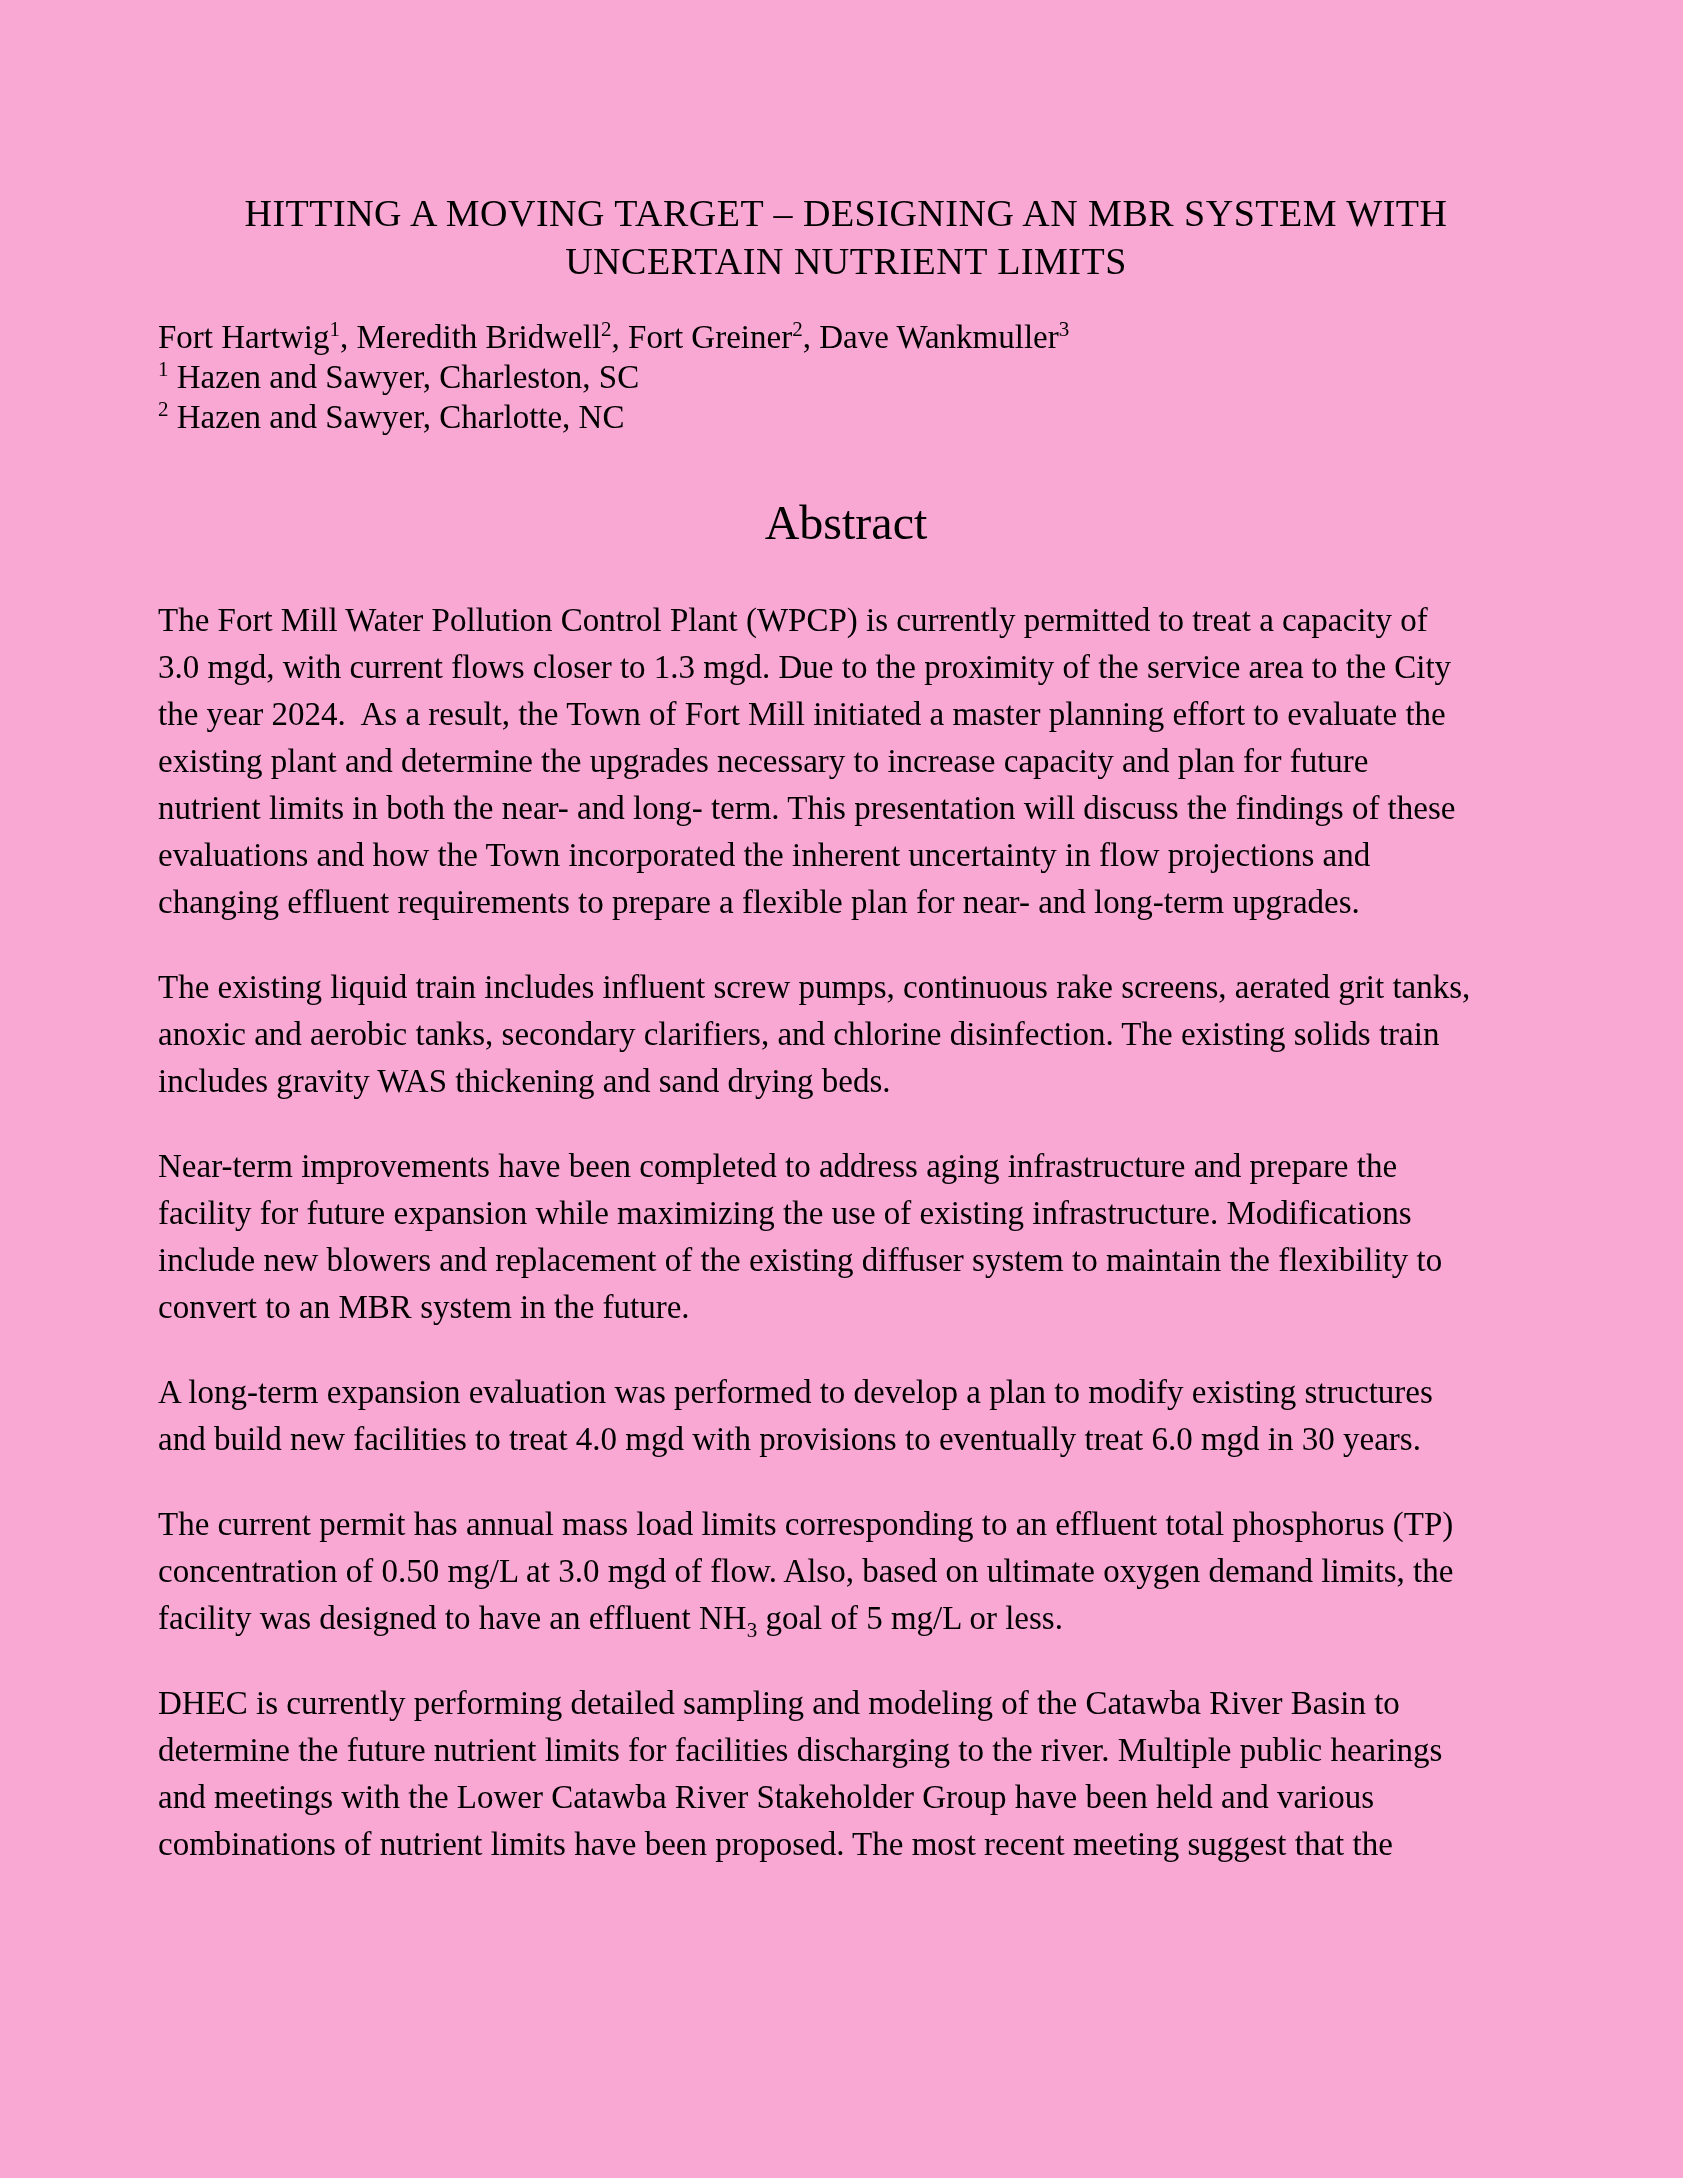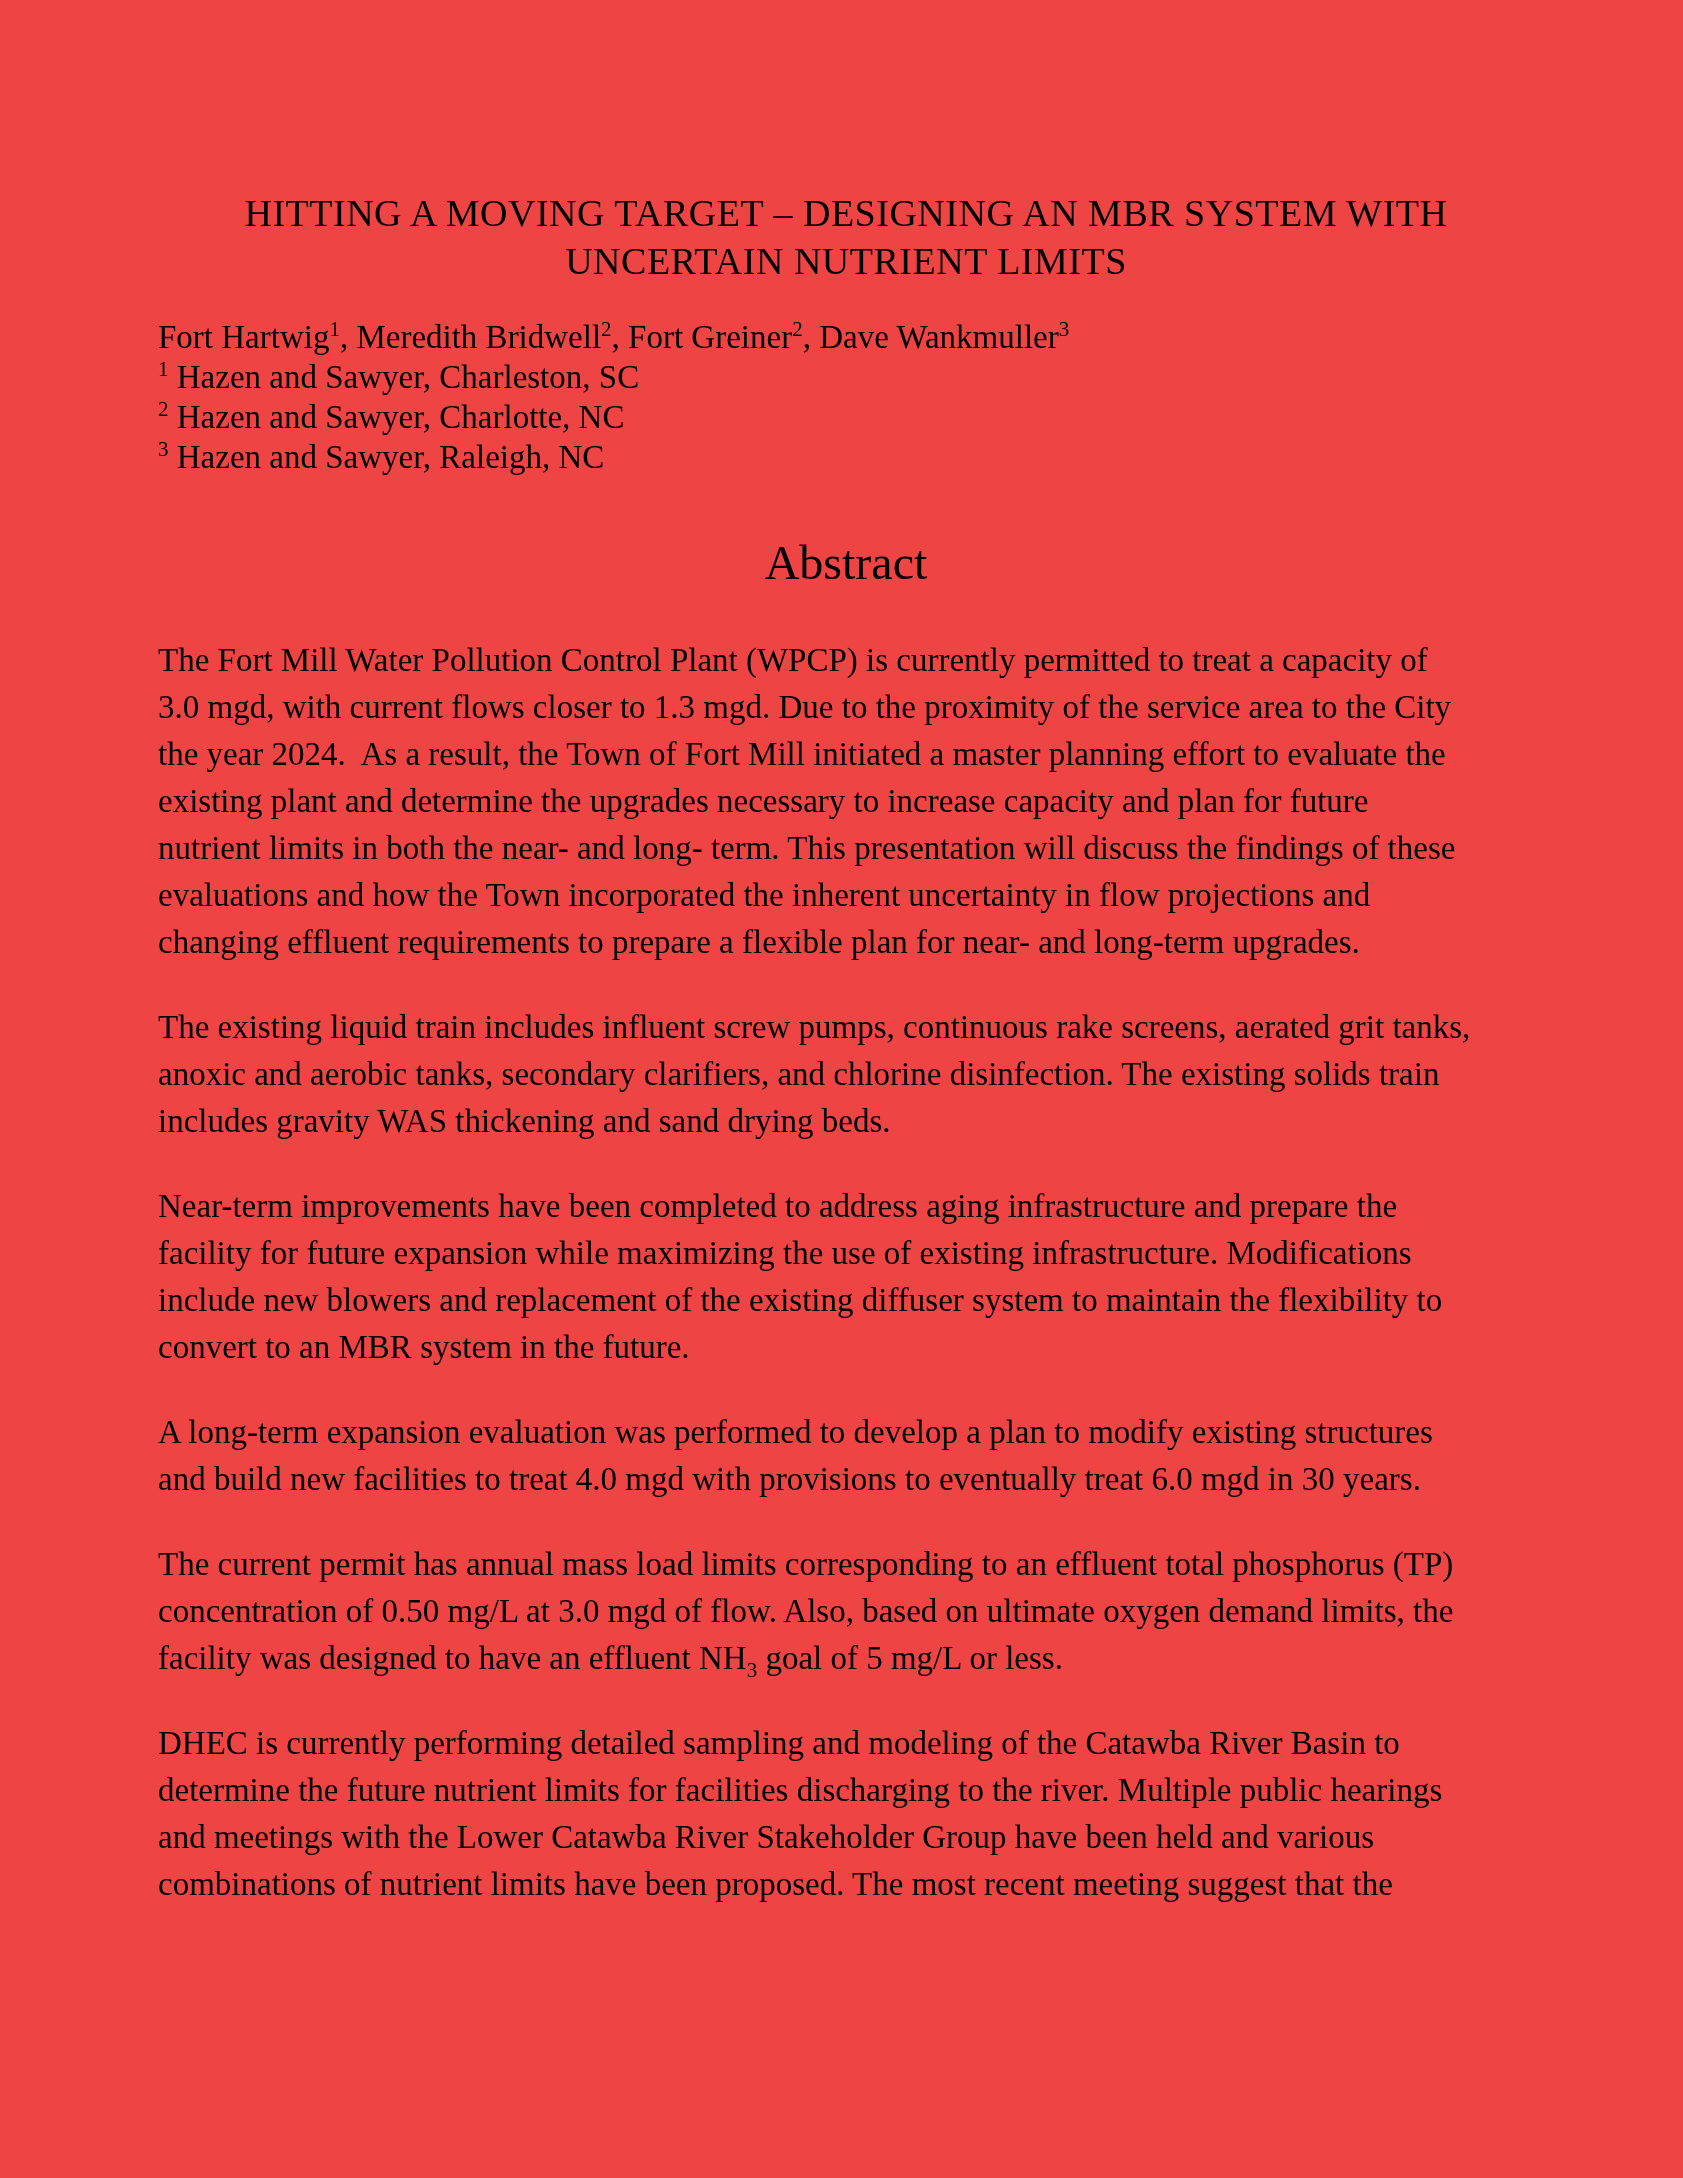--- a/index.html
+++ b/index.html
@@ -4,21 +4,21 @@
 <style>
   html, body {
     margin: 0;
     padding: 0;
     background: #ffffff;
   }
   .page {
     position: relative;
     width: 1683px;
     height: 2178px;
-    background: #ef4444;
+    background: #f9a8d4;
     color: #000000;
     font-family: "Liberation Serif", "DejaVu Serif", serif;
     overflow: hidden;
   }
   .content {
     position: absolute;
     left: 158px;
     top: 0;
     width: 1376px;
   }
@@ -74,21 +74,20 @@
     <div class="title">
       <div>HITTING A MOVING TARGET – DESIGNING AN MBR SYSTEM WITH</div>
       <div>UNCERTAIN NUTRIENT LIMITS</div>
     </div>
 
     <div class="authors" id="authors"><span>Fort Hartwig</span><span class="sup">1</span><span>, Meredith Bridwell</span><span class="sup">2</span><span>, Fort Greiner</span><span class="sup">2</span><span>, Dave Wankmuller</span><span class="sup">3</span></div>
 
     <div class="affiliations" id="affiliations">
         <div class="affil-line"><span class="sup">1</span><span> Hazen and Sawyer, Charleston, SC</span></div>
         <div class="affil-line"><span class="sup">2</span><span> Hazen and Sawyer, Charlotte, NC</span></div>
-        <div class="affil-line"><span class="sup">3</span><span> Hazen and Sawyer, Raleigh, NC</span></div>
       </div>
 
     <div class="abstract-heading">Abstract</div>
 
     <div class="paragraphs" id="paragraphs">
         <div class="paragraph">
           <div class="line"><span>The Fort Mill Water Pollution Control Plant (WPCP) is currently permitted to treat a capacity of</span></div>
           <div class="line"><span>3.0 mgd, with current flows closer to 1.3 mgd. Due to the proximity of the service area to the City</span></div>
           <div class="line"><span>the year 2024.  As a result, the Town of Fort Mill initiated a master planning effort to evaluate the</span></div>
           <div class="line"><span>existing plant and determine the upgrades necessary to increase capacity and plan for future</span></div>

